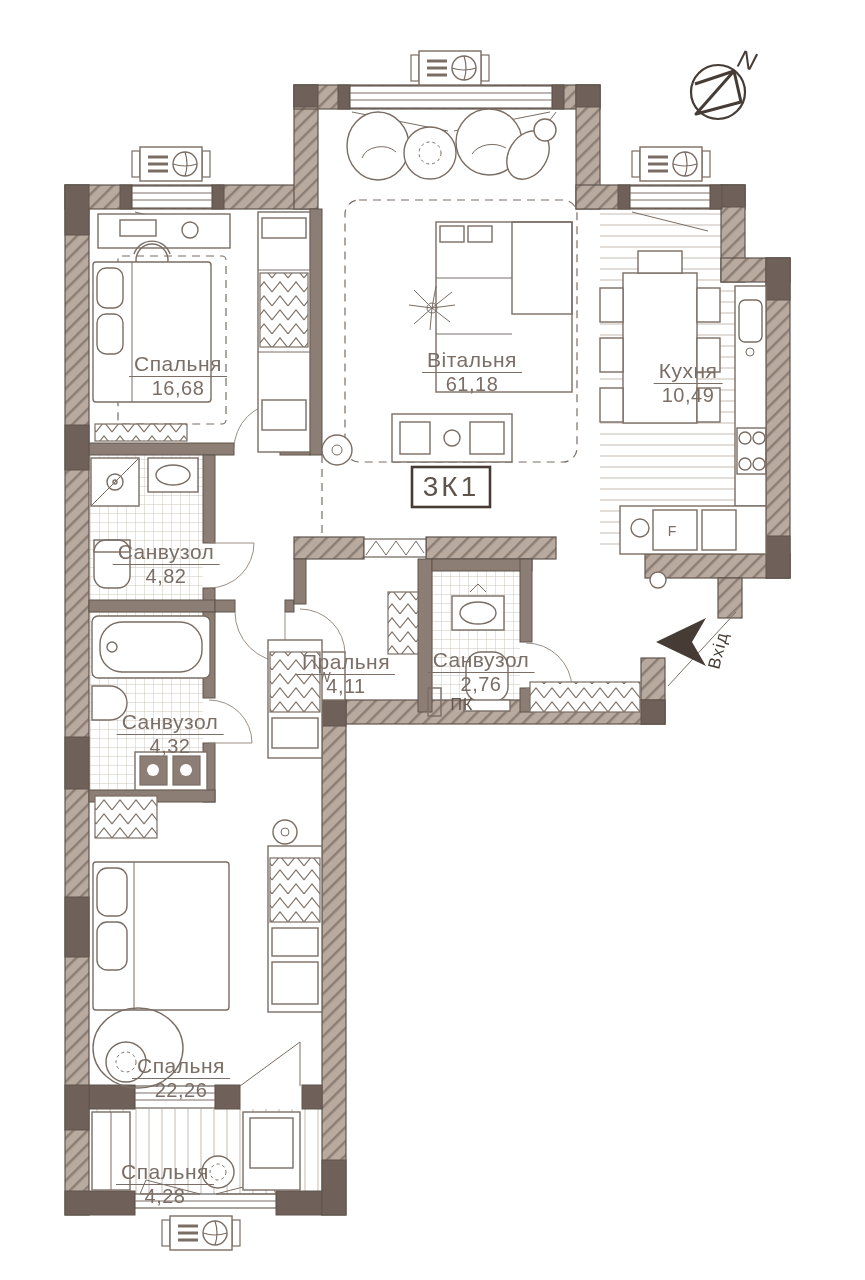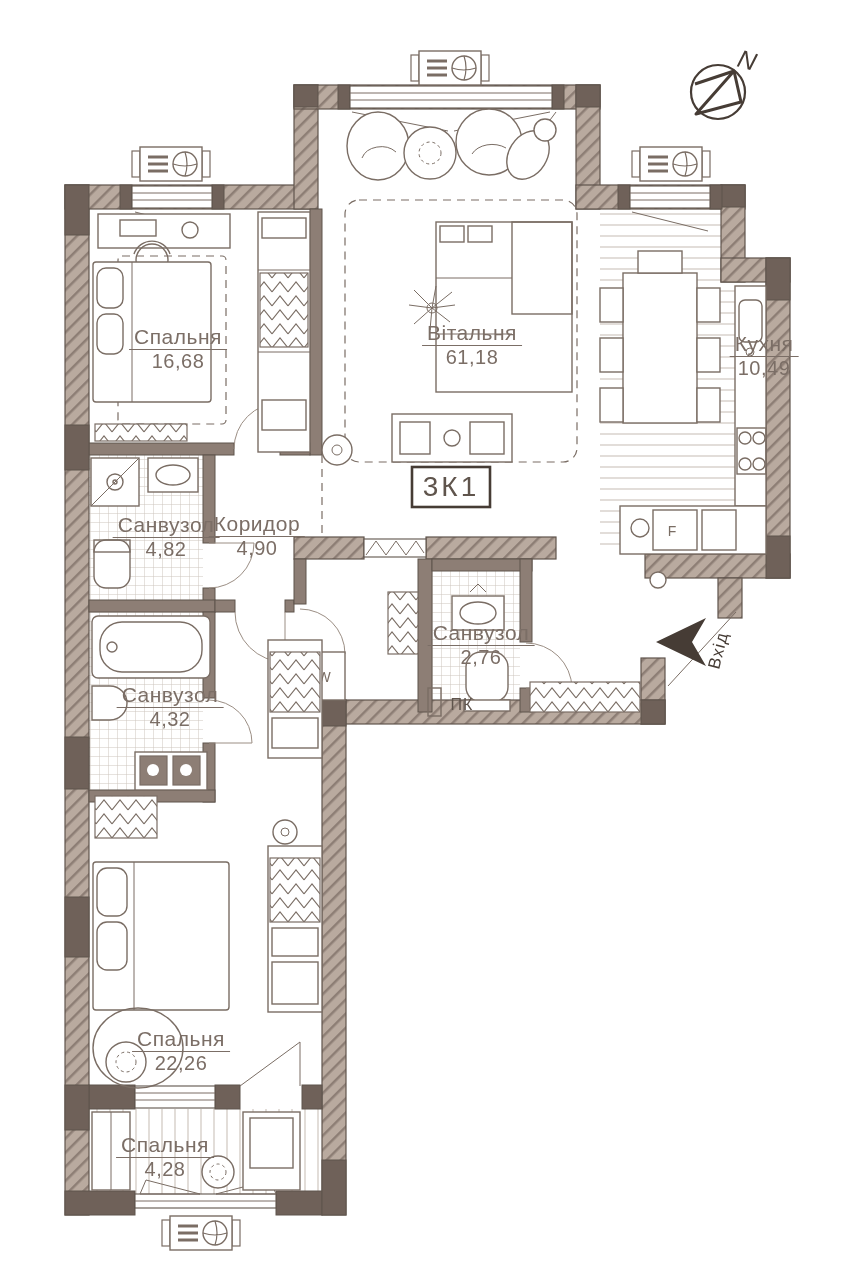--- a/index.html
+++ b/index.html
@@ -30,21 +30,21 @@
   .badge{fill:#fff;stroke:var(--accent);stroke-width:2.6;}
   text{font-family:"Liberation Sans",sans-serif;fill:var(--line);}
   .t-badge{font-size:28px;letter-spacing:3px;}
   .t-sm{font-size:14px;fill:var(--furn);}
   .t-pk{font-size:16px;fill:var(--line);letter-spacing:1px;}
   .t-vhid{font-size:17px;fill:var(--accent);letter-spacing:1px;}
   .t-n{font-size:25px;font-style:italic;fill:var(--accent);}
   
   .room-label{position:absolute;transform:translateX(-50%);text-align:center;
     color:var(--label);font-size:21px;line-height:1.06;white-space:nowrap;letter-spacing:.5px;}
-  .room-label .nm{display:inline-block;border-bottom:1.8px solid var(--label);padding:0 5px 1px;}
+  .room-label .nm{display:inline-block;border-bottom:1.8px solid var(--label);padding:0 5px 1px;margin-top:27px;}
   .room-label .ar{font-size:20px;margin-top:1px;}
 </style>
 </head>
 <body>
 
 <div id="stage">
 <svg width="865" height="1280" viewBox="0 0 865 1280">
   <defs>
     <pattern id="hatch" width="10" height="10" patternUnits="userSpaceOnUse" patternTransform="rotate(45)">
       <rect width="10" height="10" fill="var(--wallLight)"></rect>
@@ -359,31 +359,31 @@
 </svg>
 
   <div class="room-label" style="left:178px;top:326px">
     <span class="nm">Спальня</span>
     <div class="ar">16,68</div>
   </div>
   <div class="room-label" style="left:472px;top:322px">
     <span class="nm">Вітальня</span>
     <div class="ar">61,18</div>
   </div>
-  <div class="room-label" style="left:764px;top:333px">
+  <div class="room-label" style="left:688px;top:333px">
     <span class="nm">Кухня</span>
     <div class="ar">10,49</div>
   </div>
   <div class="room-label" style="left:166px;top:514px">
     <span class="nm">Санвузол</span>
     <div class="ar">4,82</div>
   </div>
-  <div class="room-label" style="left:257px;top:513px">
-    <span class="nm">Коридор</span>
-    <div class="ar">4,90</div>
+  <div class="room-label" style="left:346px;top:624px">
+    <span class="nm">Пральня</span>
+    <div class="ar">4,11</div>
   </div>
   <div class="room-label" style="left:481px;top:622px">
     <span class="nm">Санвузол</span>
     <div class="ar">2,76</div>
   </div>
   <div class="room-label" style="left:170px;top:684px">
     <span class="nm">Санвузол</span>
     <div class="ar">4,32</div>
   </div>
   <div class="room-label" style="left:181px;top:1028px">

